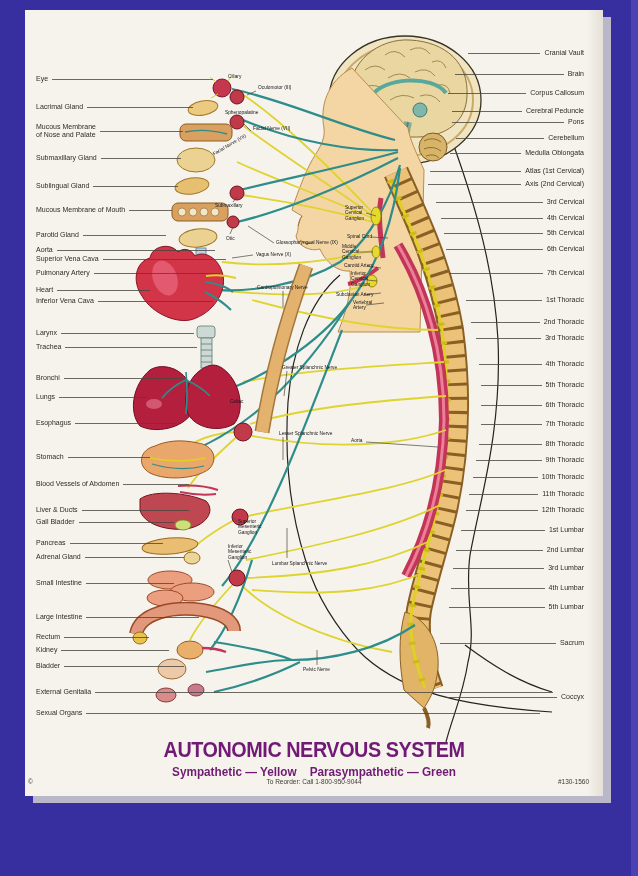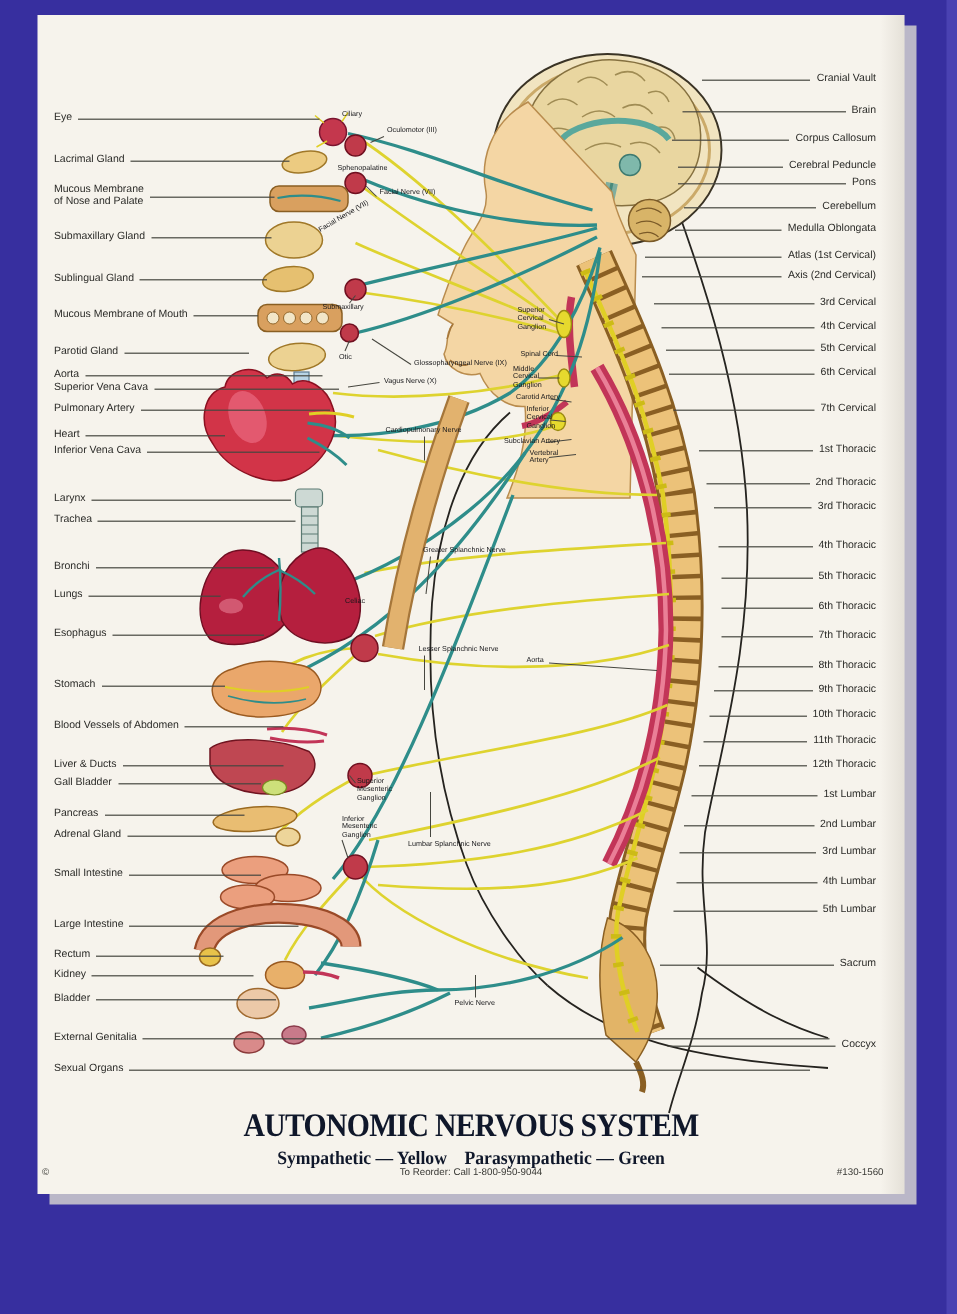--- a/index.html
+++ b/index.html
@@ -14,21 +14,21 @@
   #overlay{position:absolute;left:0;top:0;pointer-events:none;}
   .lrow{position:absolute;display:flex;align-items:center;font-size:7px;color:#2b2b28;height:10px;}
   .lrow .lt{white-space:pre-line;line-height:1.15;}
   .lrow .lead{flex:1;height:0;border-top:1px solid rgba(70,70,64,.8);}
   .lrow.left .lead{margin-left:4px;}
   .lrow.right{justify-content:flex-end;}
   .lrow.right .lt{text-align:left;}
   .lrow.right .lead{margin-right:4px;}
   .clab{position:absolute;font-size:4.8px;line-height:1.12;color:#17171a;white-space:pre-line;
         transform-origin:left top;}
-  #title-block{position:absolute;left:0;top:727px;width:578px;text-align:center;color:#0f172a;font-family:Liberation Serif, serif;}
+  #title-block{position:absolute;left:0;top:727px;width:578px;text-align:center;color:#701a75;}
   #poster-title{font-weight:bold;font-size:22px;letter-spacing:-.5px;transform:scaleX(.9);
         transform-origin:center;margin:0;}
   #poster-legend{font-weight:bold;font-size:12.5px;margin-top:2px;white-space:pre;
         transform:scaleX(.94);transform-origin:center;}
   #footer{position:absolute;left:0;top:768px;width:578px;font-size:6.5px;color:#3a3a36;}
   #footer .c{position:absolute;left:3px;top:0;}
   #footer .r{position:absolute;width:100%;text-align:center;top:0;}
   #footer .n{position:absolute;right:14px;top:0;}
 </style>
 </head>

